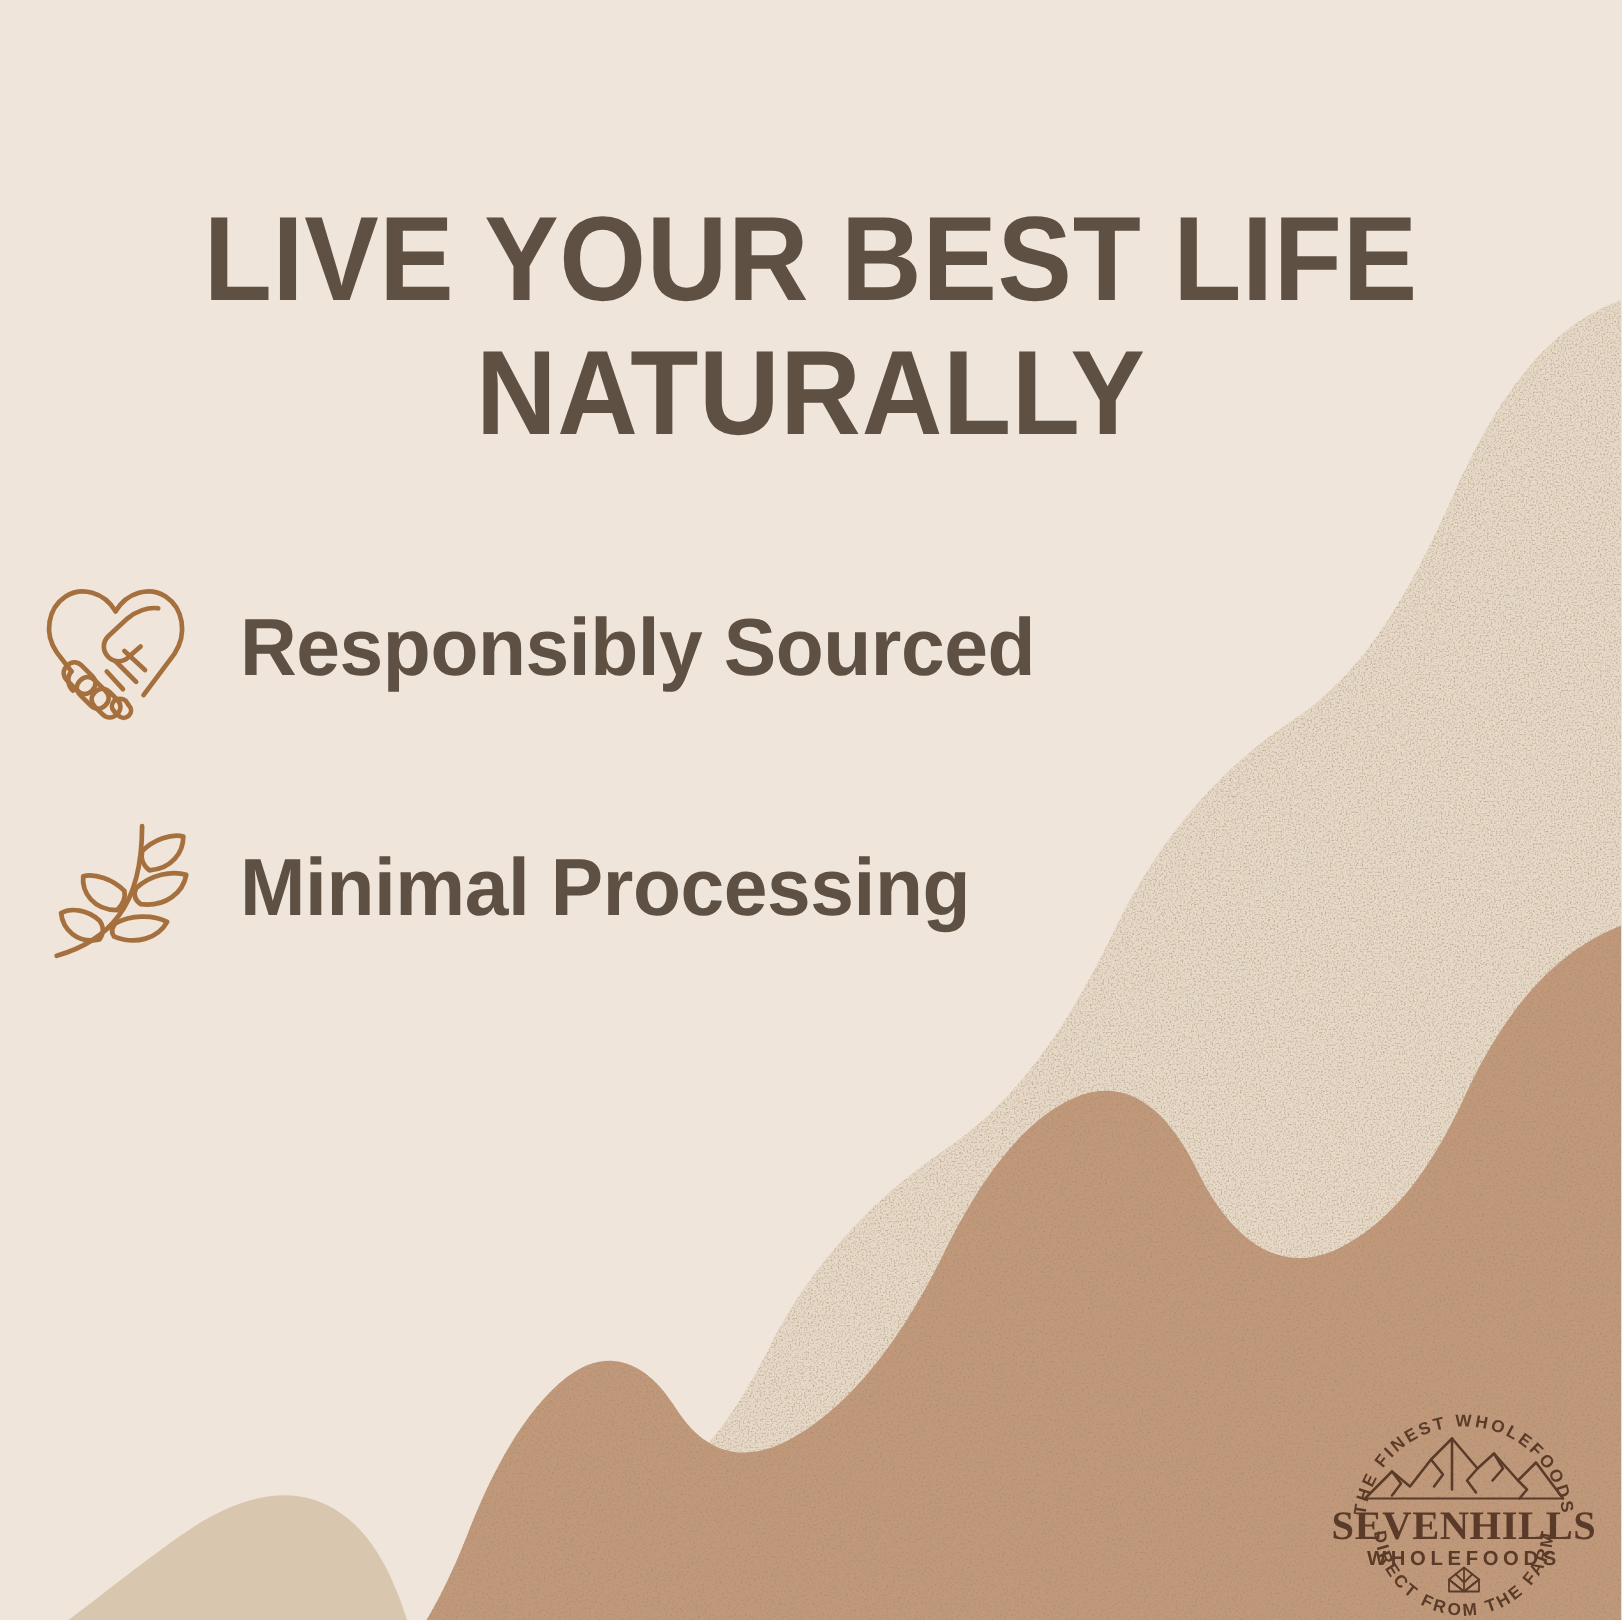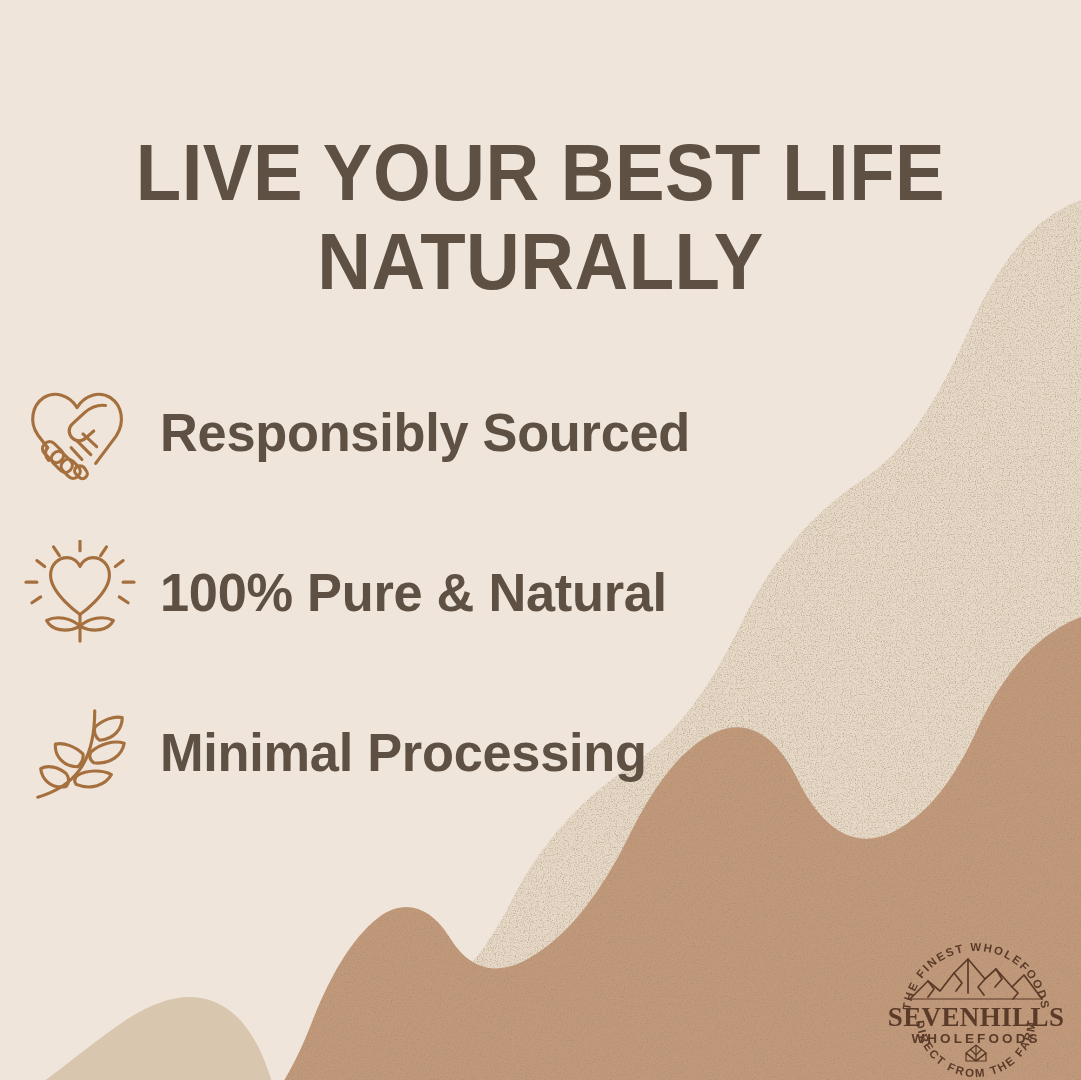--- a/index.html
+++ b/index.html
@@ -237,47 +237,20 @@
           <path d="M43 73 C40 70 36 70 33 73 C30 76 30 80 33 83 L40 90 C43 93 47 93 50 90 C53 87 53 83 50 80 Z"></path>
           <path d="M53 81 C50 78 46 78 43 81 C40 84 40 88 43 91 L48 96 C51 99 55 99 58 96 C61 93 61 89 58 86 Z"></path>
           <path d="M64 87 C62 85 58 85 56 87 C54 89 54 92 56 94 L59 97 C61 99 64 99 66 97 C68 95 68 92 66 90 Z"></path>
 
           <path d="M27 67 C24 70 24 76 28 80"></path>
         </svg>
       </div>
       <div class="feature-label">Responsibly Sourced</div>
     </div>
 
-    <div class="feature-row">
-      <div class="feature-icon">
-        <svg width="112" height="104" viewBox="0 0 114 106" fill="none" stroke="#A5703E" stroke-width="3.2" stroke-linecap="round" stroke-linejoin="round" xmlns="http://www.w3.org/2000/svg">
-
-          <path d="M57 76 C57 76 27 55 27 36 C27 25 35 18 44 18 C50 18 55 22 57 27 C59 22 64 18 70 18 C79 18 87 25 87 36 C87 55 57 76 57 76 Z"></path>
-
-          <path d="M57 11 L57 1"></path>
-
-          <path d="M36 16 L30 7"></path>
-          <path d="M21 27 L13 21"></path>
-          <path d="M13 43 L2 43"></path>
-          <path d="M17 58 L8 64"></path>
-
-          <path d="M78 16 L84 7"></path>
-          <path d="M93 27 L101 21"></path>
-          <path d="M101 43 L112 43"></path>
-          <path d="M97 58 L106 64"></path>
-
-          <path d="M57 76 L57 103"></path>
-
-          <path d="M57 88 C48 79 33 77 23 82 C28 92 43 95 57 88 Z"></path>
-
-          <path d="M57 88 C66 79 81 77 91 82 C86 92 71 95 57 88 Z"></path>
-        </svg>
-      </div>
-      <div class="feature-label">100% Pure &amp; Natural</div>
-    </div>
 
     <div class="feature-row">
       <div class="feature-icon">
         <svg width="108" height="108" viewBox="0 0 110 110" fill="none" stroke="#A5703E" stroke-width="3.2" stroke-linecap="round" stroke-linejoin="round" xmlns="http://www.w3.org/2000/svg">
 
           <path d="M70 13 C70 36 66 58 54 74 C42 90 26 97 12 101"></path>
 
           <path d="M70 30 C78 22 90 18 98 20 C98 31 90 42 75 43 C71 40 69 35 70 30 Z"></path>
 
           <path d="M66 55 C76 46 90 43 100 46 C98 58 86 68 69 66 C65 63 64 59 66 55 Z"></path>

